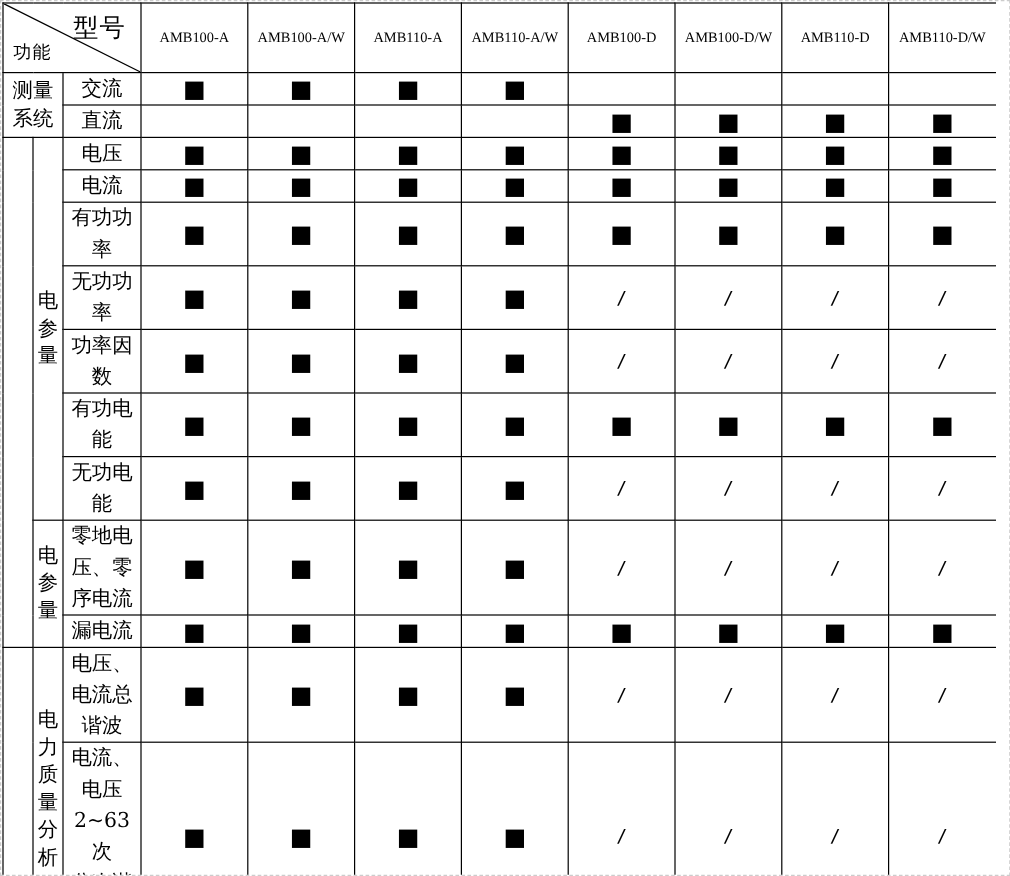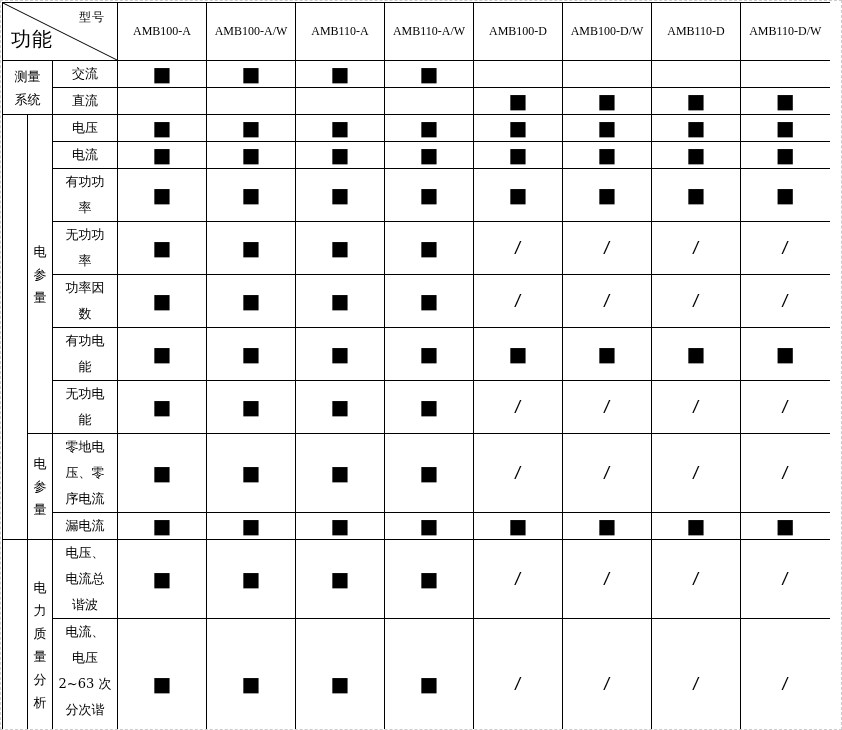--- a/index.html
+++ b/index.html
@@ -23,30 +23,30 @@
     text-align:center;
     vertical-align:middle;
     padding:0;
     overflow:hidden;
   }
   
   table.matrix tr td:last-child{border-right:none;}
   
   td.corner{position:relative;}
   td.corner .diag{position:absolute;left:0;top:0;width:100%;height:100%;display:block;}
-  td.corner .lbl-model{position:absolute;top:6px;right:12px;font-size:12px;letter-spacing:1px;}
-  td.corner .lbl-func{position:absolute;bottom:7px;left:8px;font-size:20px;letter-spacing:1px;}
+  td.corner .lbl-model{position:absolute;top:6px;right:12px;font-size:21px;letter-spacing:1px;}
+  td.corner .lbl-func{position:absolute;bottom:7px;left:8px;font-size:15px;letter-spacing:1px;}
   
   td.model{
     font-family:Liberation Serif, serif;
     font-size:12px;
   }
   
   td.group, td.item{
-    font-size:13px;
+    font-size:17px;
     white-space:pre-line;
   }
   td.group{line-height:23px;}
   td.item{line-height:26px;}
   
   td.filler{border-bottom:1px dashed #bbbbbb;}
   td.filler2{border-top:1px dashed #bbbbbb;}
   
   td.val{font-size:16px;line-height:1;}
   td.val.sq{font-size:20px;}

